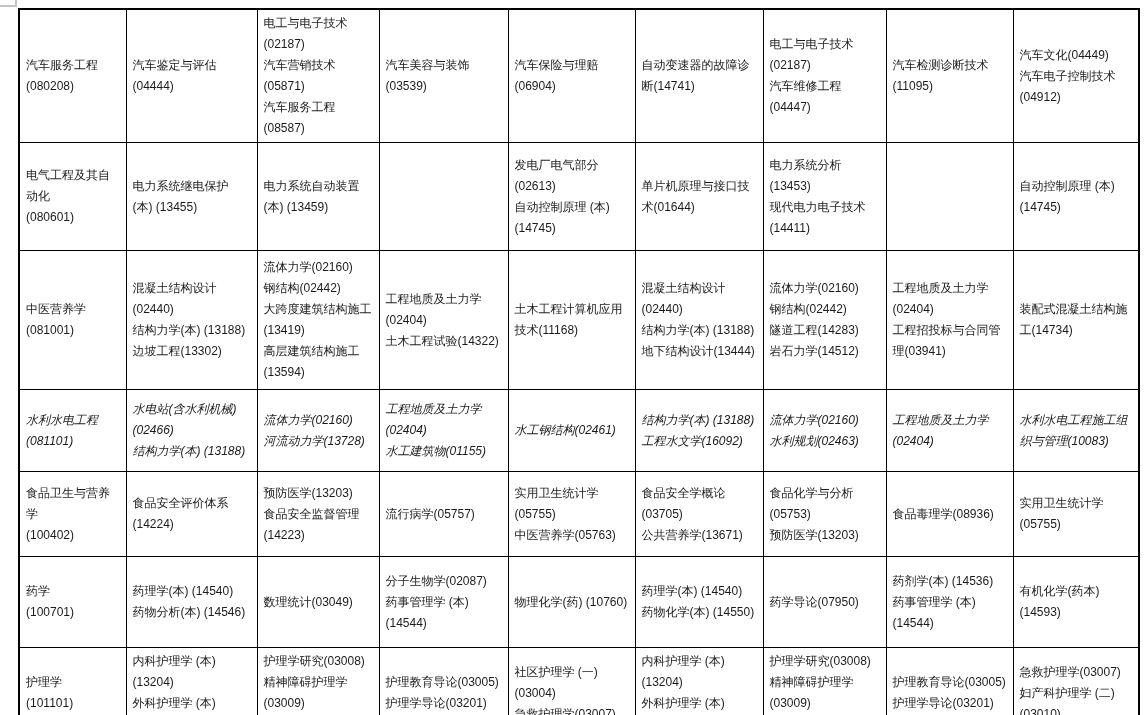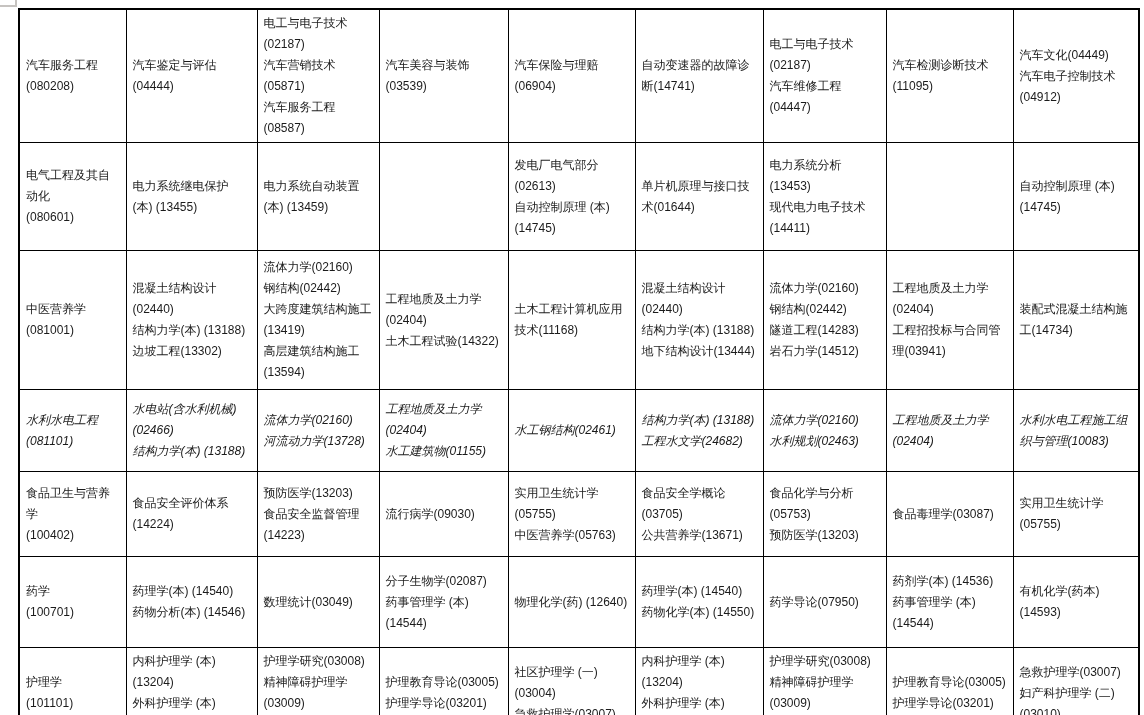--- a/index.html
+++ b/index.html
@@ -164,21 +164,21 @@
           </td>
           <td>
             <div class="course">工程地质及土力学 (02404)</div>
             <div class="course">水工建筑物(01155)</div>
           </td>
           <td>
             <div class="course">水工钢结构(02461)</div>
           </td>
           <td>
             <div class="course">结构力学(本) (13188)</div>
-            <div class="course">工程水文学(24682)</div>
+            <div class="course">工程水文学(16092)</div>
           </td>
           <td>
             <div class="course">流体力学(02160)</div>
             <div class="course">水利规划(02463)</div>
           </td>
           <td>
             <div class="course">工程地质及土力学 (02404)</div>
           </td>
           <td>
             <div class="course">水利水电工程施工组织与管理(10083)</div>
@@ -190,36 +190,36 @@
             <div class="major-code">(100402)</div>
           </td>
           <td>
             <div class="course">食品安全评价体系 (14224)</div>
           </td>
           <td>
             <div class="course">预防医学(13203)</div>
             <div class="course">食品安全监督管理 (14223)</div>
           </td>
           <td>
-            <div class="course">流行病学(09030)</div>
+            <div class="course">流行病学(05757)</div>
           </td>
           <td>
             <div class="course">实用卫生统计学 (05755)</div>
             <div class="course">中医营养学(05763)</div>
           </td>
           <td>
             <div class="course">食品安全学概论 (03705)</div>
             <div class="course">公共营养学(13671)</div>
           </td>
           <td>
             <div class="course">食品化学与分析 (05753)</div>
             <div class="course">预防医学(13203)</div>
           </td>
           <td>
-            <div class="course">食品毒理学(03087)</div>
+            <div class="course">食品毒理学(08936)</div>
           </td>
           <td>
             <div class="course">实用卫生统计学 (05755)</div>
           </td>
         </tr>
         <tr style="height: 91px;">
           <td>
             <div class="major-name">药学</div>
             <div class="major-code">(100701)</div>
           </td>
@@ -228,21 +228,21 @@
             <div class="course">药物分析(本) (14546)</div>
           </td>
           <td>
             <div class="course">数理统计(03049)</div>
           </td>
           <td>
             <div class="course">分子生物学(02087)</div>
             <div class="course">药事管理学 (本) (14544)</div>
           </td>
           <td>
-            <div class="course">物理化学(药) (12640)</div>
+            <div class="course">物理化学(药) (10760)</div>
           </td>
           <td>
             <div class="course">药理学(本) (14540)</div>
             <div class="course">药物化学(本) (14550)</div>
           </td>
           <td>
             <div class="course">药学导论(07950)</div>
           </td>
           <td>
             <div class="course">药剂学(本) (14536)</div>

